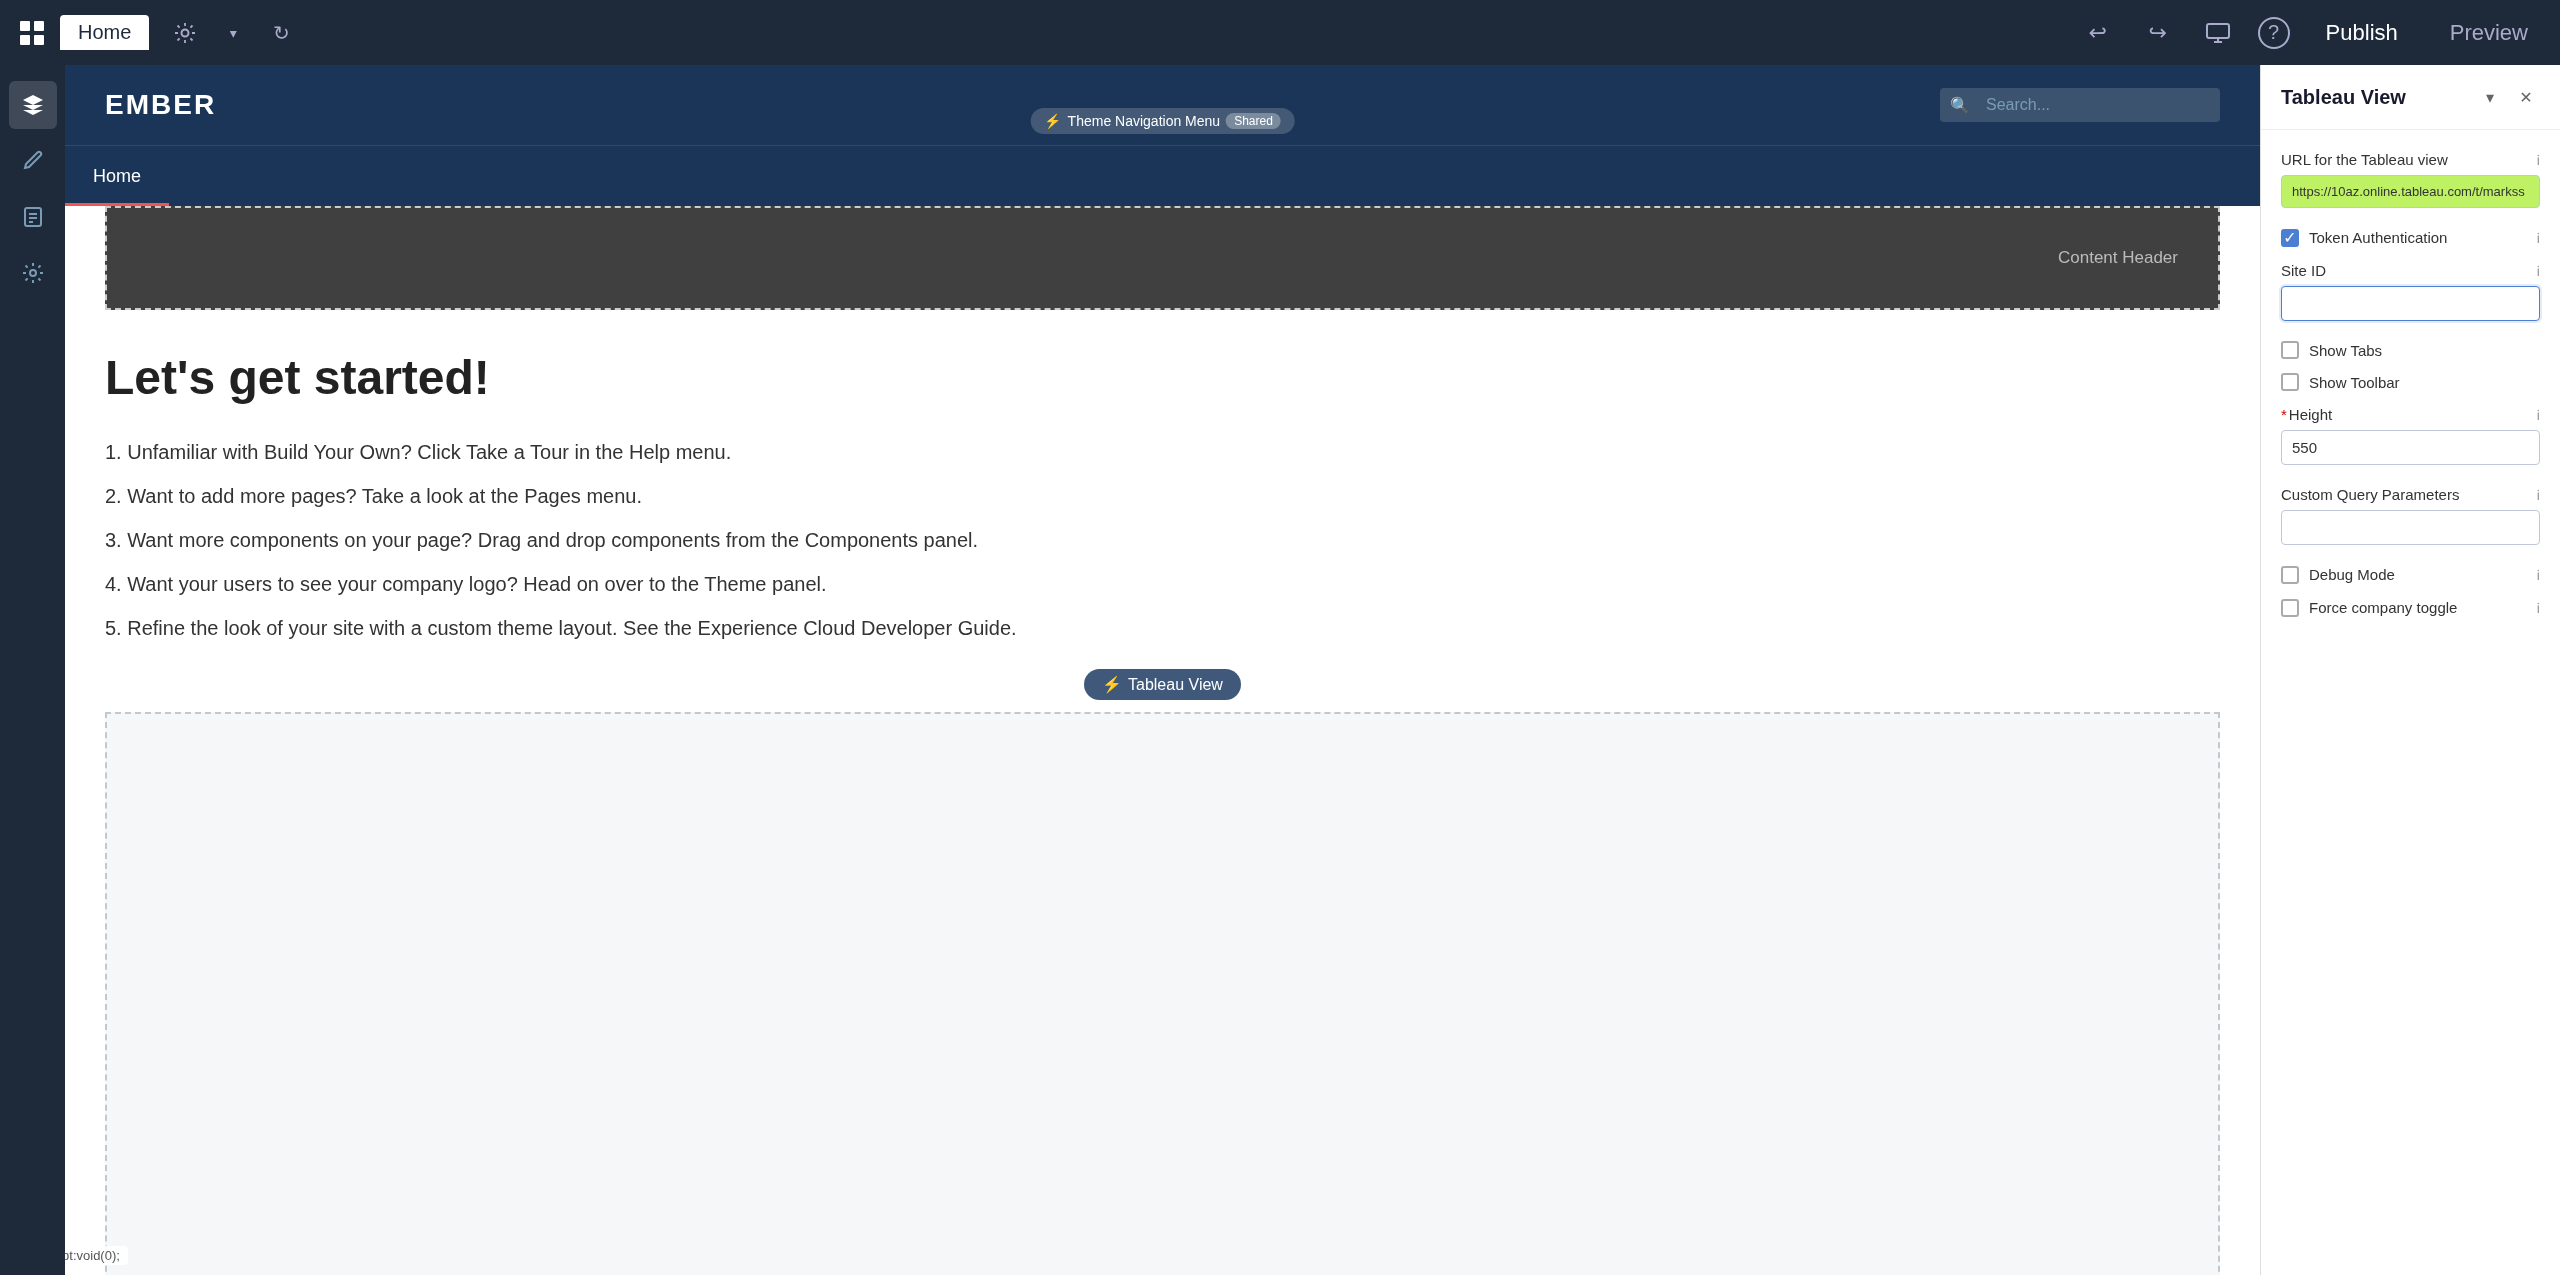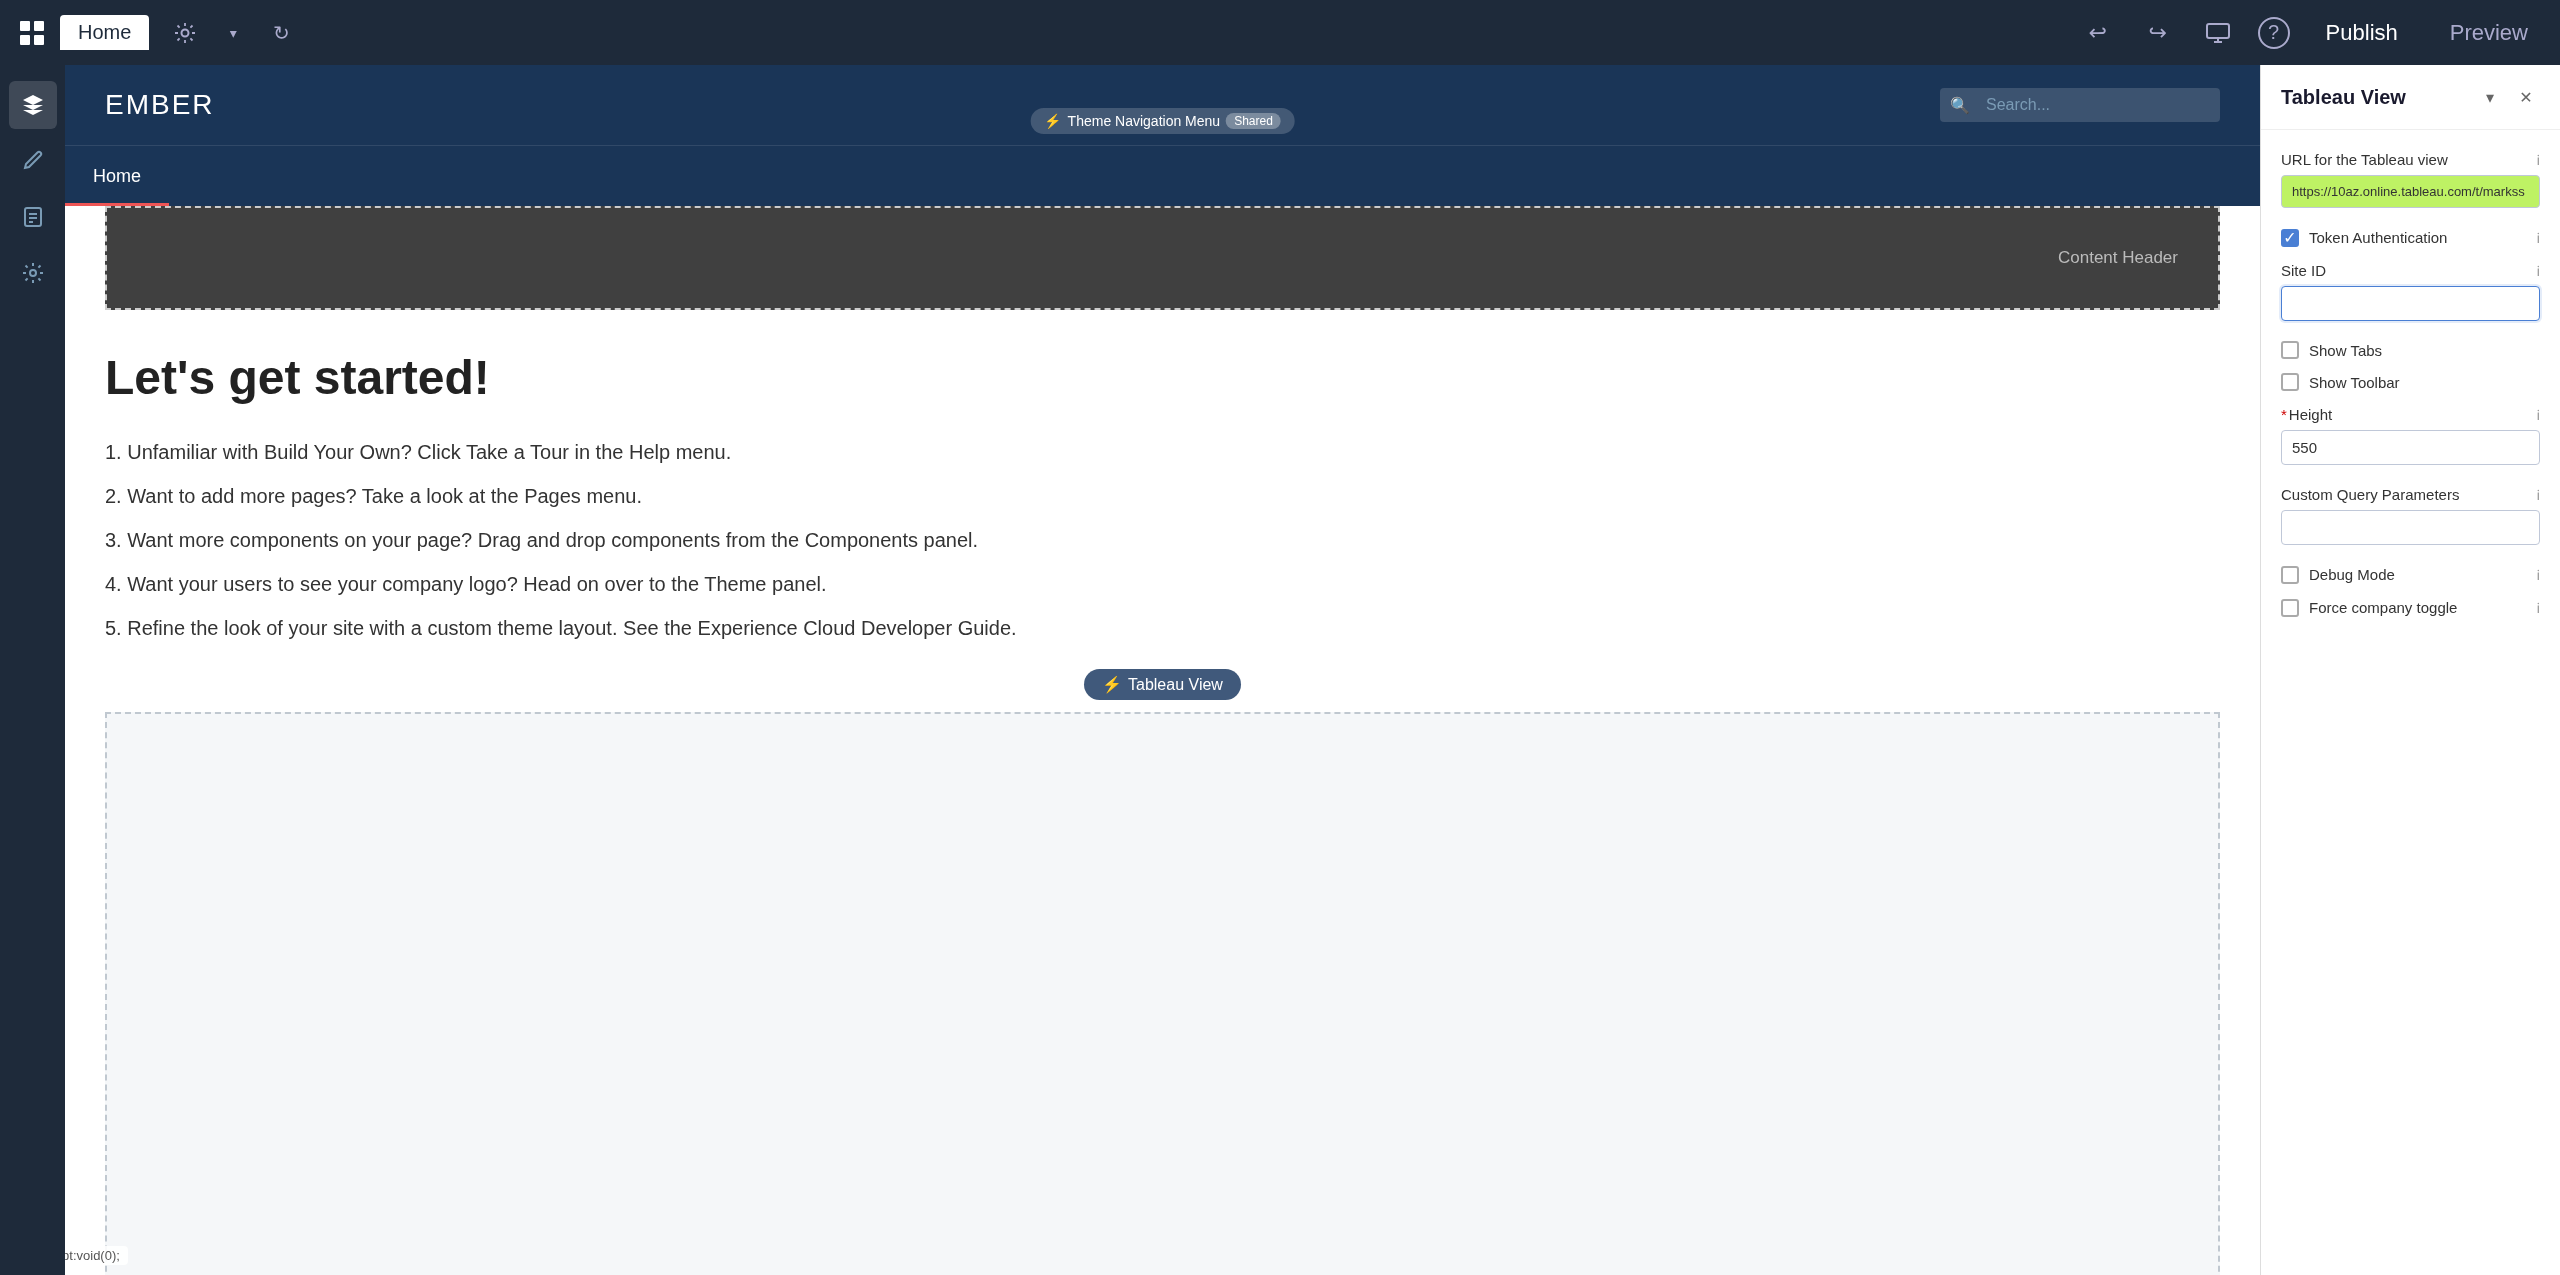--- a/index.html
+++ b/index.html
@@ -73,21 +73,21 @@
 
     
     .site-header {
       background: #1a3557;
       padding: 0 40px;
       height: 80px;
       display: flex; align-items: center;
       justify-content: space-between;
     }
     .site-logo {
-      color: #fff; font-size: 28px; font-weight: 400; letter-spacing: 2px;
+      color: #fff; font-size: 28px; font-weight: 700; letter-spacing: 2px;
     }
     .search-wrap { position: relative; display: flex; align-items: center; }
     .search-icon-inner {
       position: absolute; left: 10px; color: #aac; font-size: 16px;
     }
     .search-input-field {
       background: rgba(255,255,255,0.15);
       border: none; border-radius: 4px;
       padding: 8px 16px 8px 46px;
       color: #cde; font-size: 16px; width: 280px;

